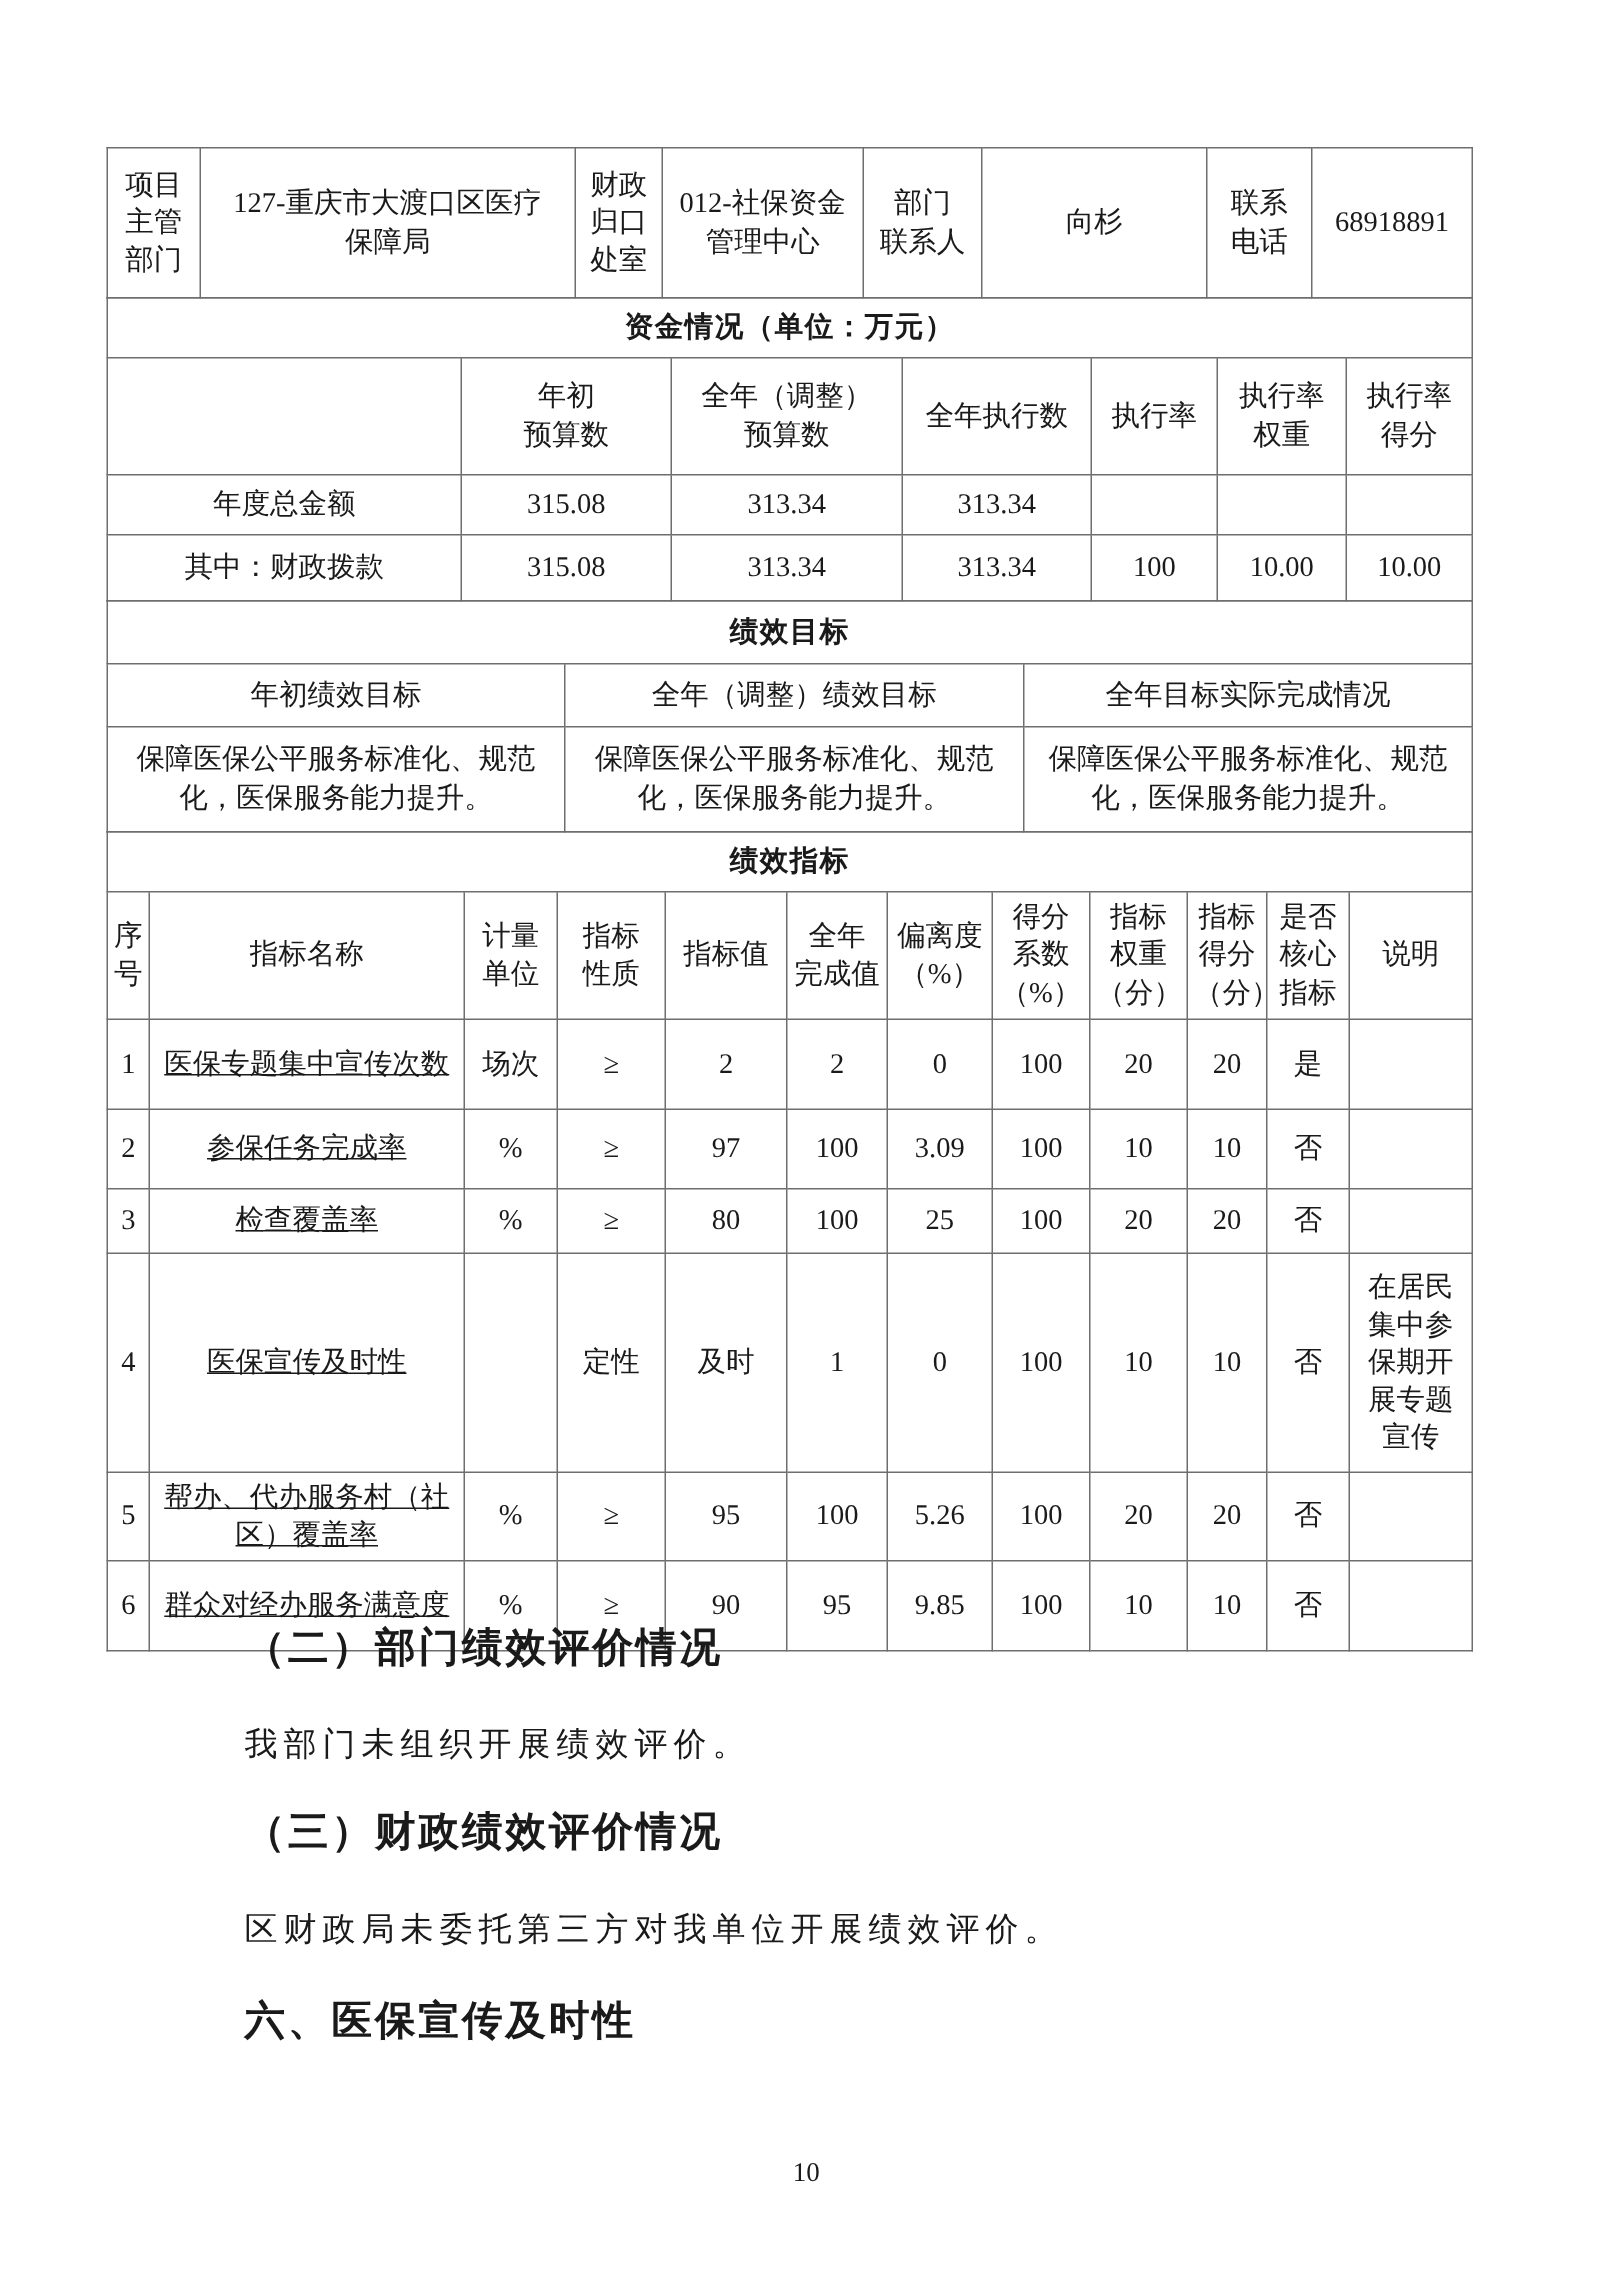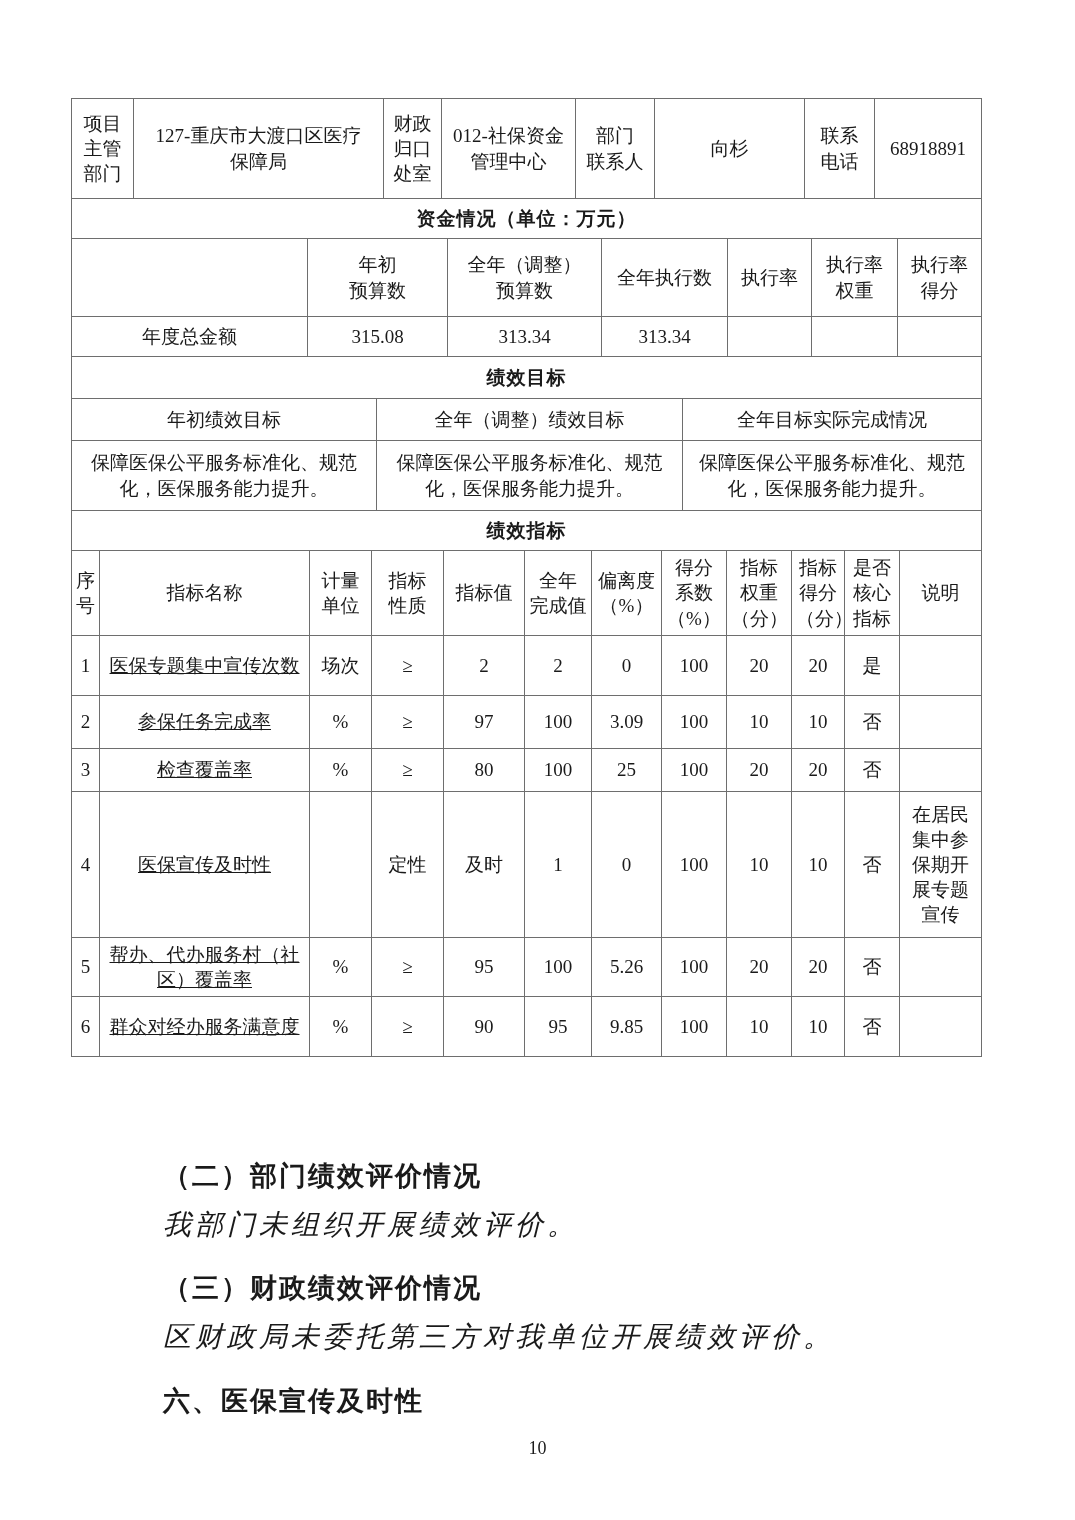--- a/index.html
+++ b/index.html
@@ -32,35 +32,34 @@
     font-weight:bold;
     font-size:20px;
     letter-spacing:1px;
   }
   td.left{text-align:left;padding-left:6px;}
   td.indent{text-align:left;padding-left:40px;}
   td.name{text-align:left;padding-left:6px;padding-right:5px;font-size:20px;text-decoration:underline;}
   td.goal-text{text-align:left;font-size:21px;padding:6px 7px;line-height:1.5;vertical-align:middle;}
   td.ge{font-size:23px;}
   td.note{font-size:20px;padding:4px 6px;}
-  .below{position:absolute;left:83px;top:1129px;width:910px;}
+  .below{position:absolute;left:83px;top:1051px;width:910px;}
   .sec-h{
     margin:26px 0 0 80px;
     font-size:27px;
     font-weight:bold;
     letter-spacing:2px;
     line-height:1.6;
   }
   .sec-h.sans{font-family:"Liberation Sans","DejaVu Sans",sans-serif;}
   .sec-p{
-    margin:5px 0 0 80px;
-    font-size:28px;
+    margin:26px 0 0 80px;
+    font-size:22px;
     letter-spacing:4px;
     line-height:1.55;
-    font-style:italic;
   }
   .pageno{
     position:absolute;
     left:0;top:1438px;width:1075px;
     text-align:center;
     font-size:18px;
   }
 </style>
 </head>
 <body>
@@ -130,20 +129,29 @@
       </tr>
       <tr style="height:40px">
         <td class="left">年度总金额</td>
         <td>315.08</td>
         <td>313.34</td>
         <td>313.34</td>
         <td></td>
         <td></td>
         <td></td>
       </tr>
+      <tr style="height:44px">
+        <td class="indent">其中：财政拨款</td>
+        <td>315.08</td>
+        <td>313.34</td>
+        <td>313.34</td>
+        <td>100</td>
+        <td>10.00</td>
+        <td>10.00</td>
+      </tr>
     </tbody>
       </table>
 
     <table class="seg">
       <colgroup>
         <col style="width:305px">
           <col style="width:306px">
           <col style="width:299px">
       </colgroup>
       <tbody>

